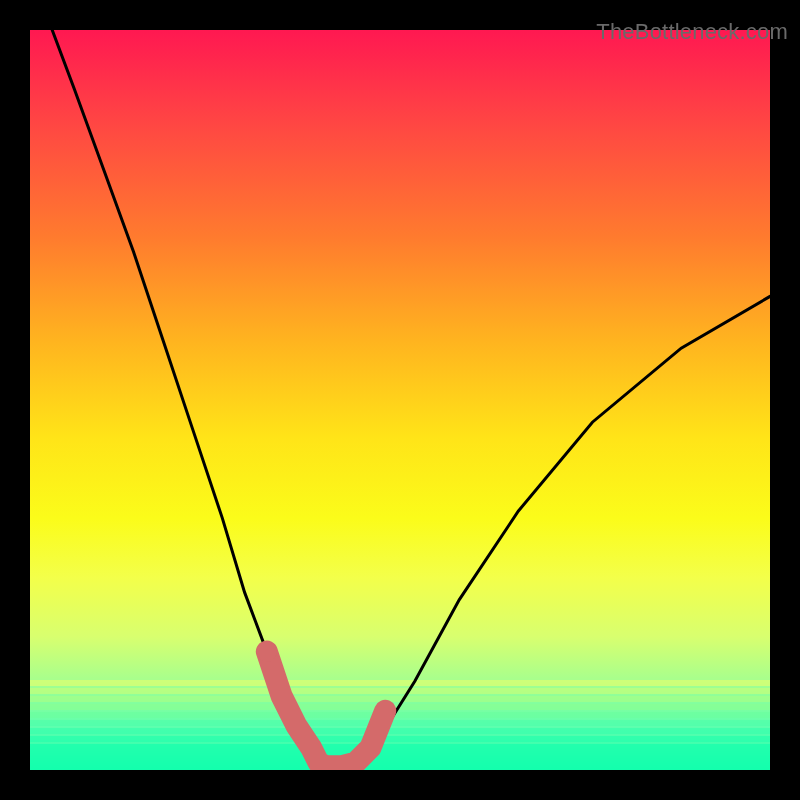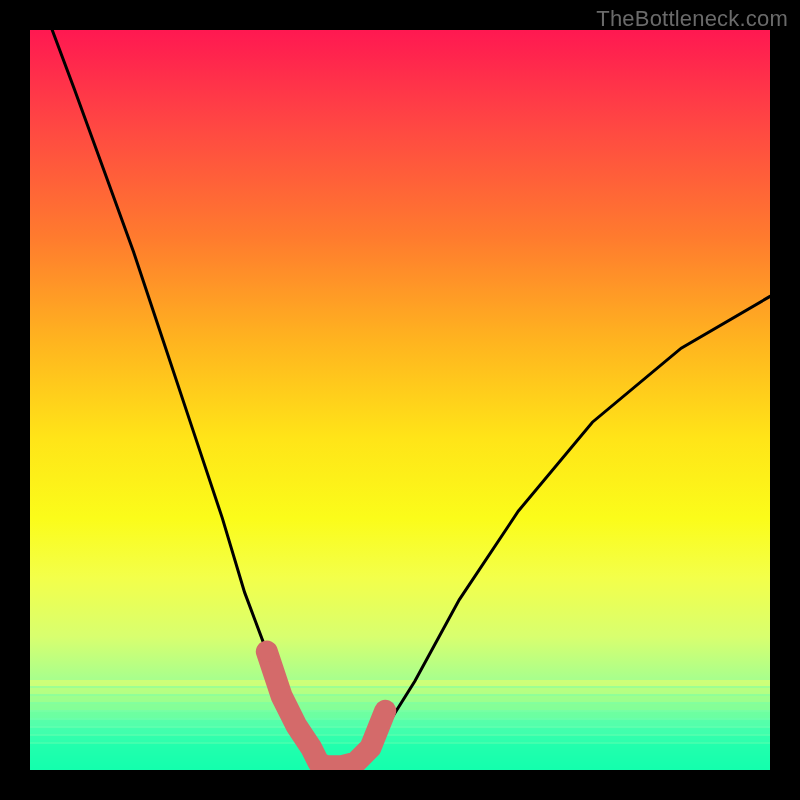--- a/index.html
+++ b/index.html
@@ -5,21 +5,21 @@
   * { margin: 0; padding: 0; box-sizing: border-box; }
   html, body { width: 800px; height: 800px; overflow: hidden; background: #000; }
   .frame {
     position: relative;
     width: 800px;
     height: 800px;
     background: #000;
   }
   .watermark {
     position: absolute;
-    top: 6px;
+    top: 19px;
     right: 12px;
     font-family: Arial, Helvetica, sans-serif;
     font-size: 22px;
     font-weight: 400;
     color: #6a6a6a;
     letter-spacing: 0.2px;
     z-index: 5;
   }
   .plot {
     position: absolute;

